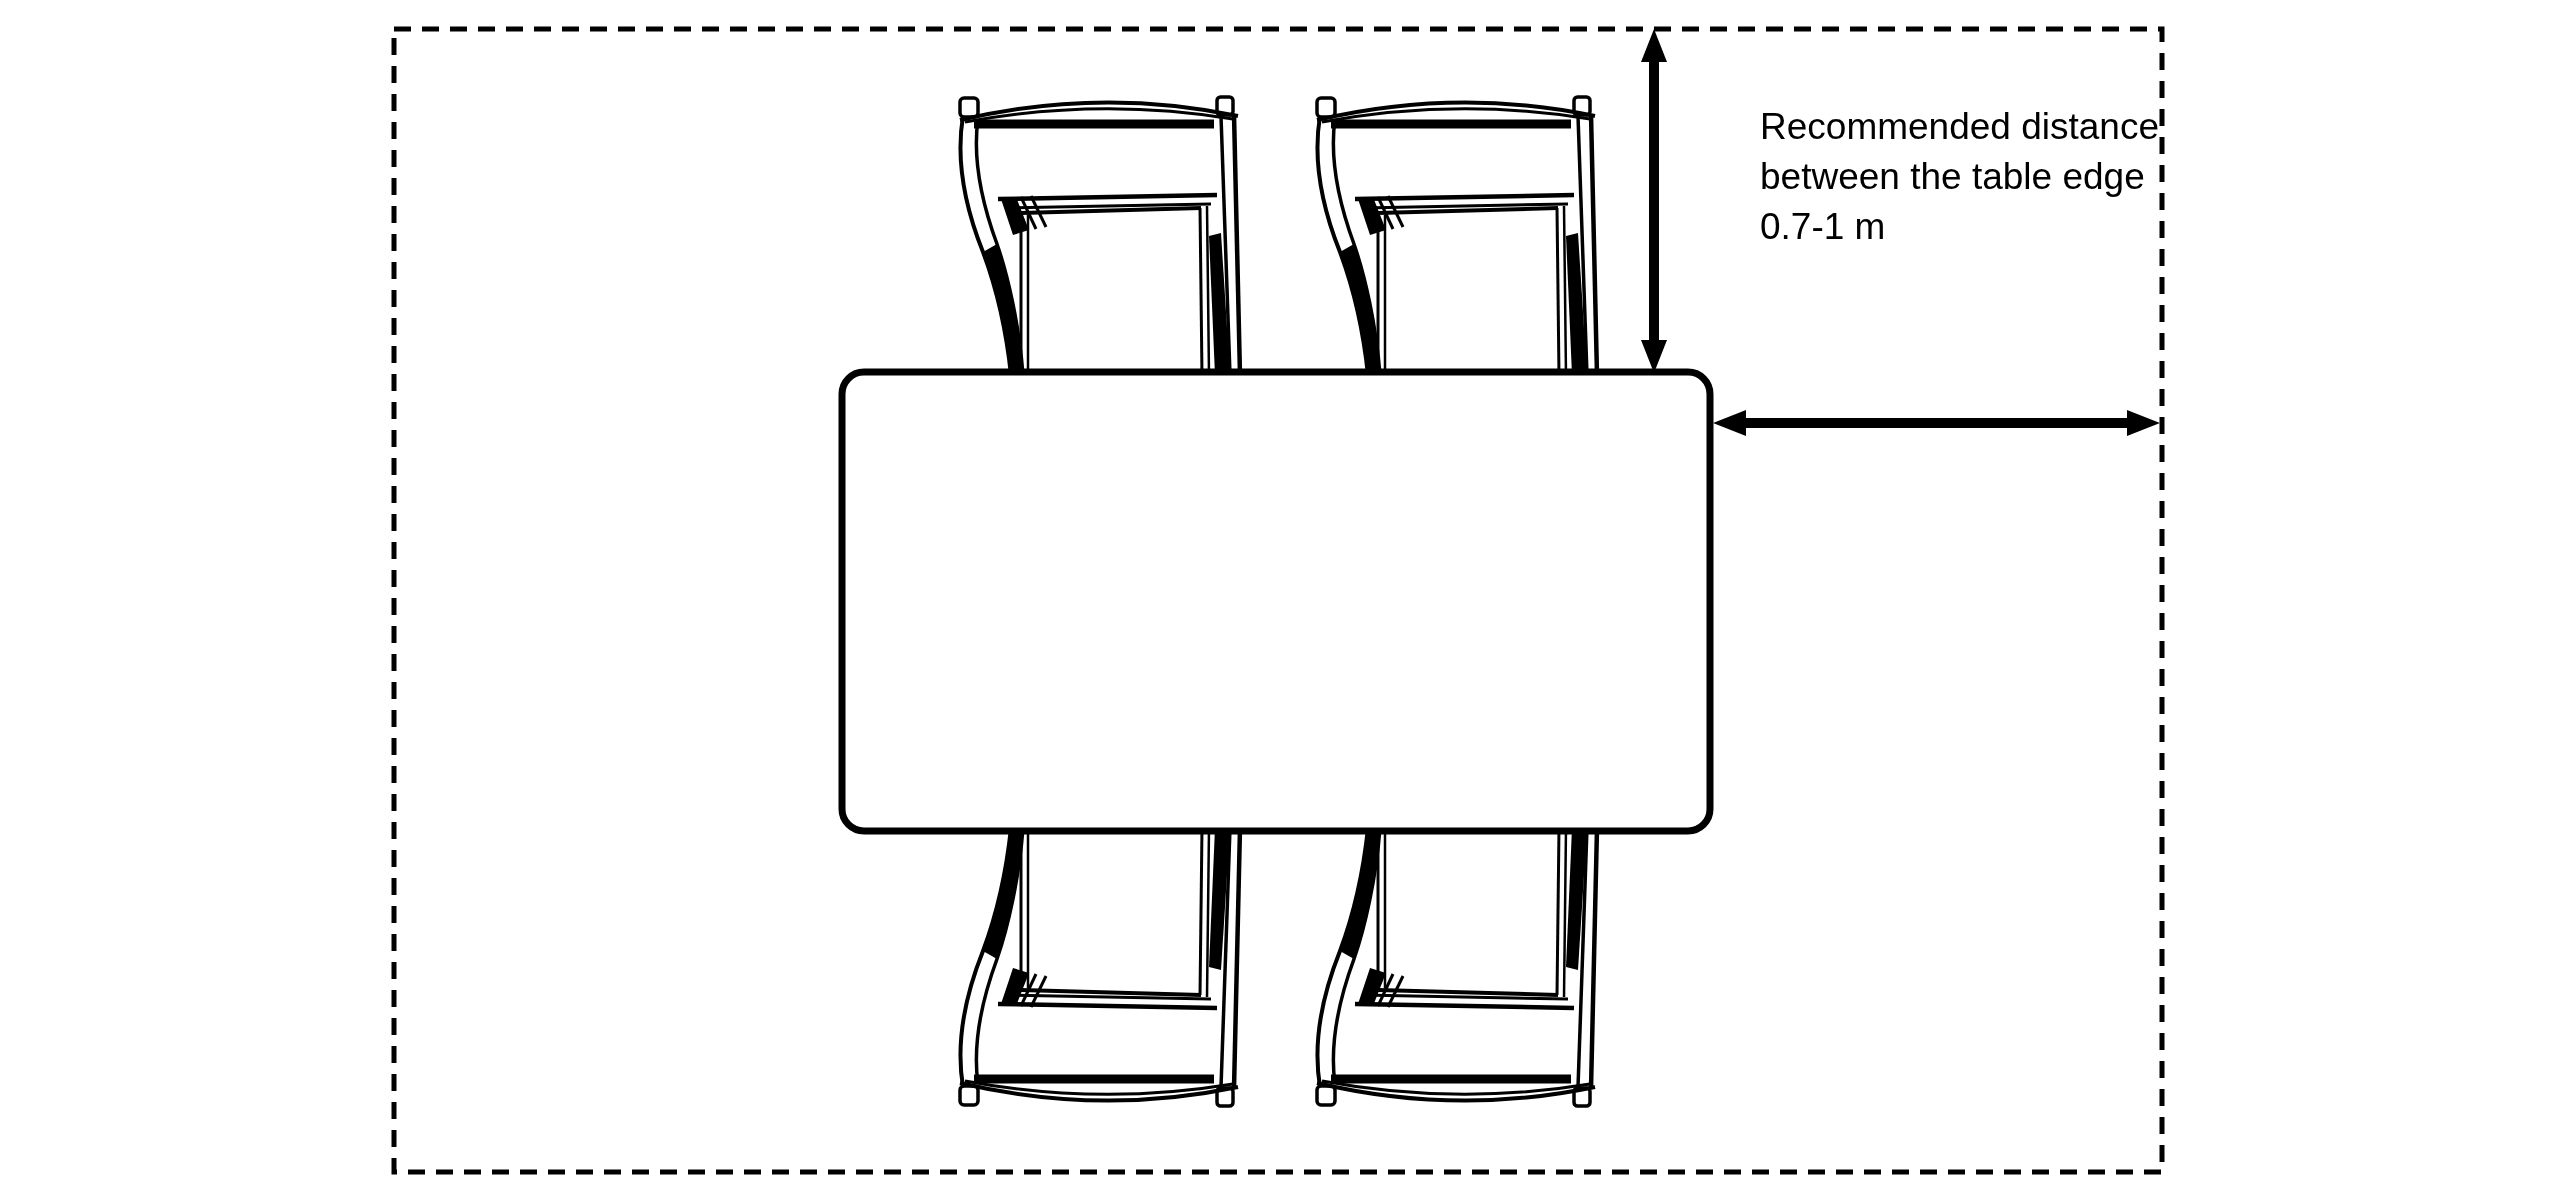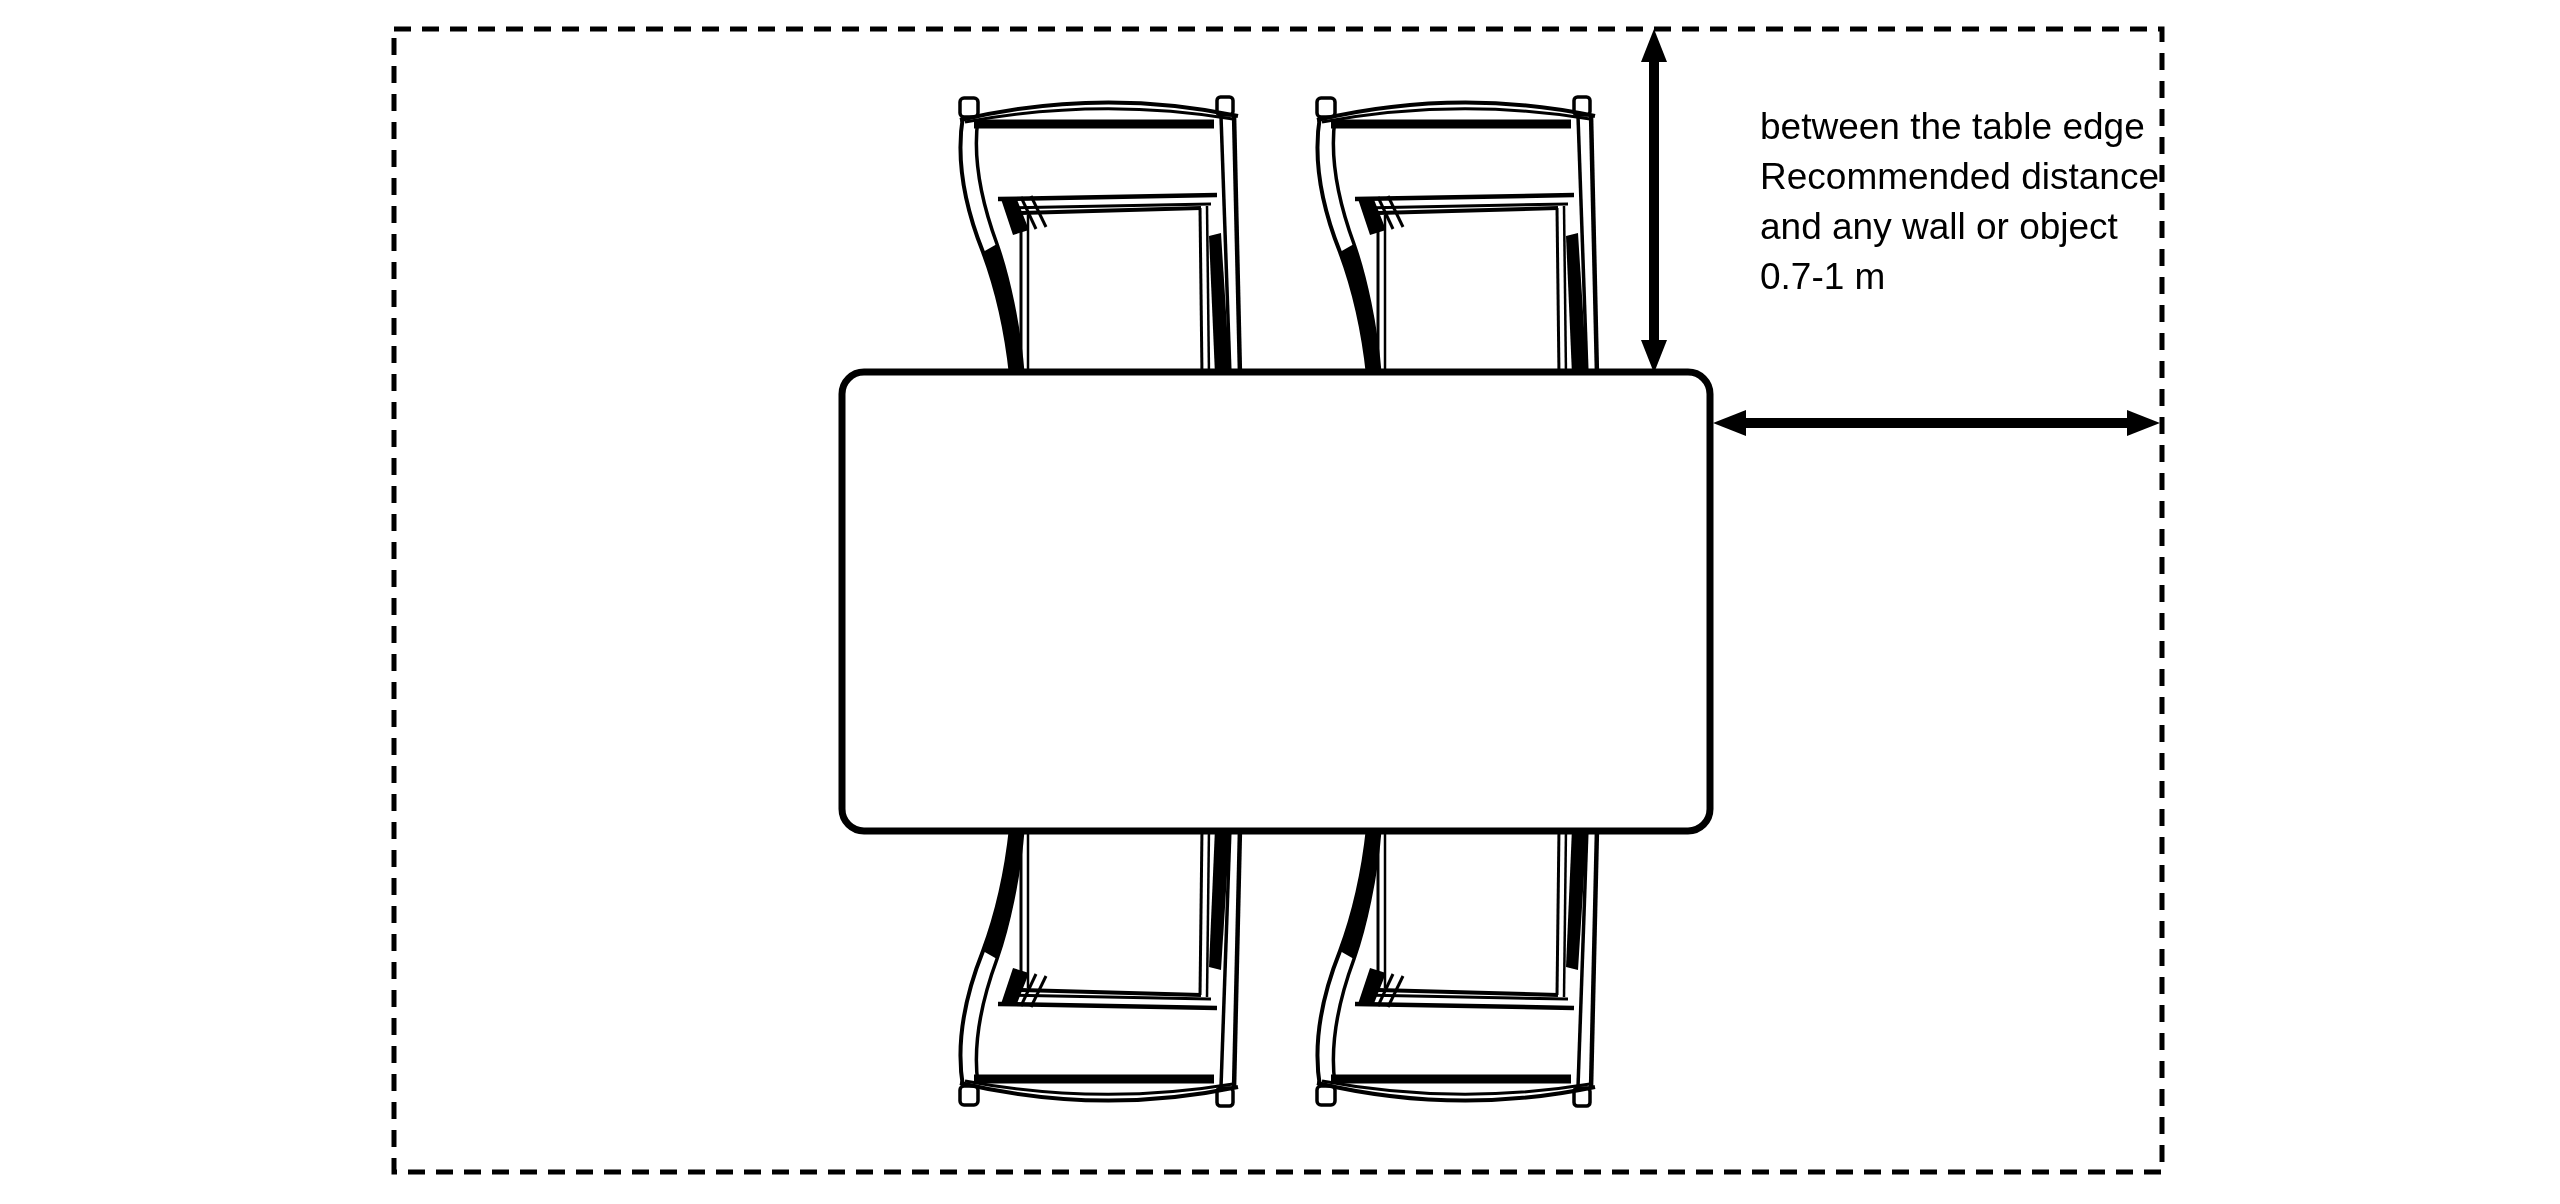--- a/index.html
+++ b/index.html
@@ -82,19 +82,18 @@
     </g>
 
     <g>
       <path d="M 1742,423 L 2132,423" stroke="currentColor" stroke-width="10" fill="none"></path>
       <polygon points="1713,423 1746,410 1746,436" fill="currentColor" stroke="none"></polygon>
       <polygon points="2160,423 2127,410 2127,436" fill="currentColor" stroke="none"></polygon>
     </g>
   </svg>
 
   <div class="note">
+    <div>Recommended distance</div>
     <div>between the table edge</div>
-    <div>Recommended distance</div>
-    <div>and any wall or object</div>
     <div>0.7-1 m</div>
   </div>
 
 </div>
 
 </body></html>

